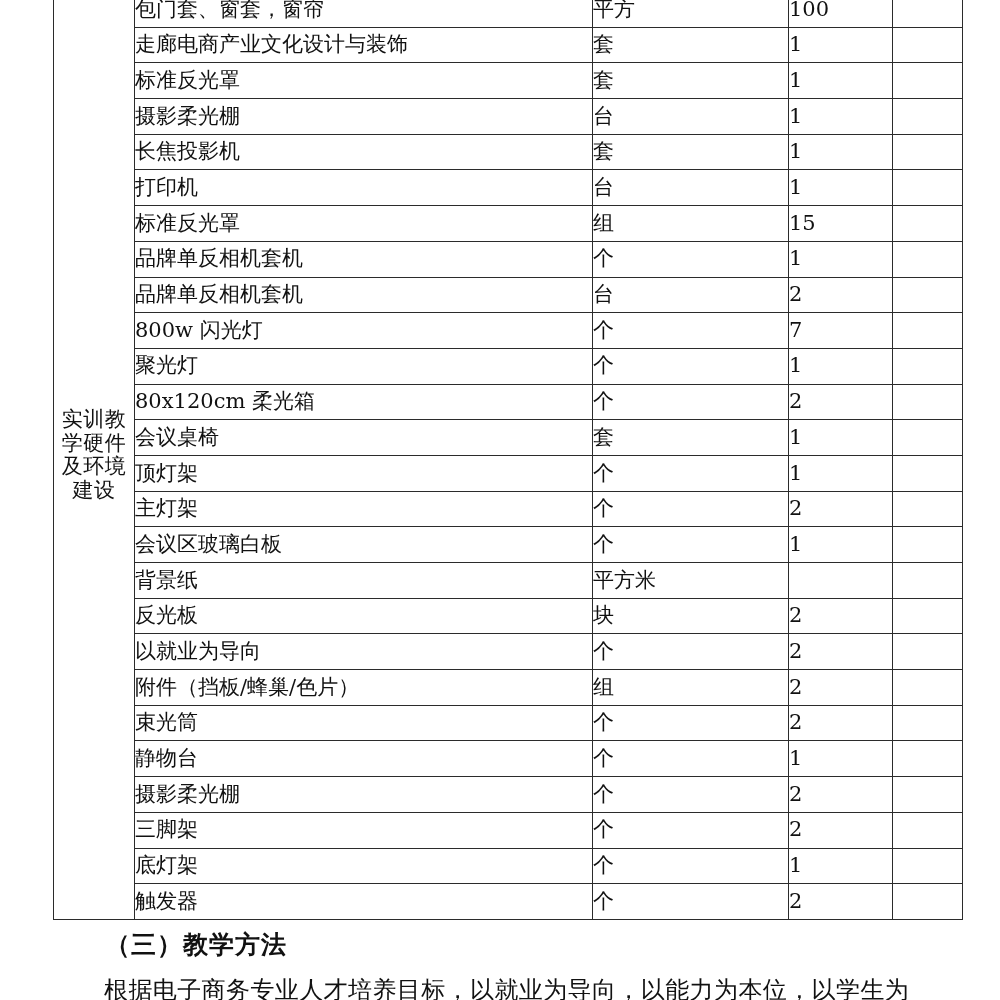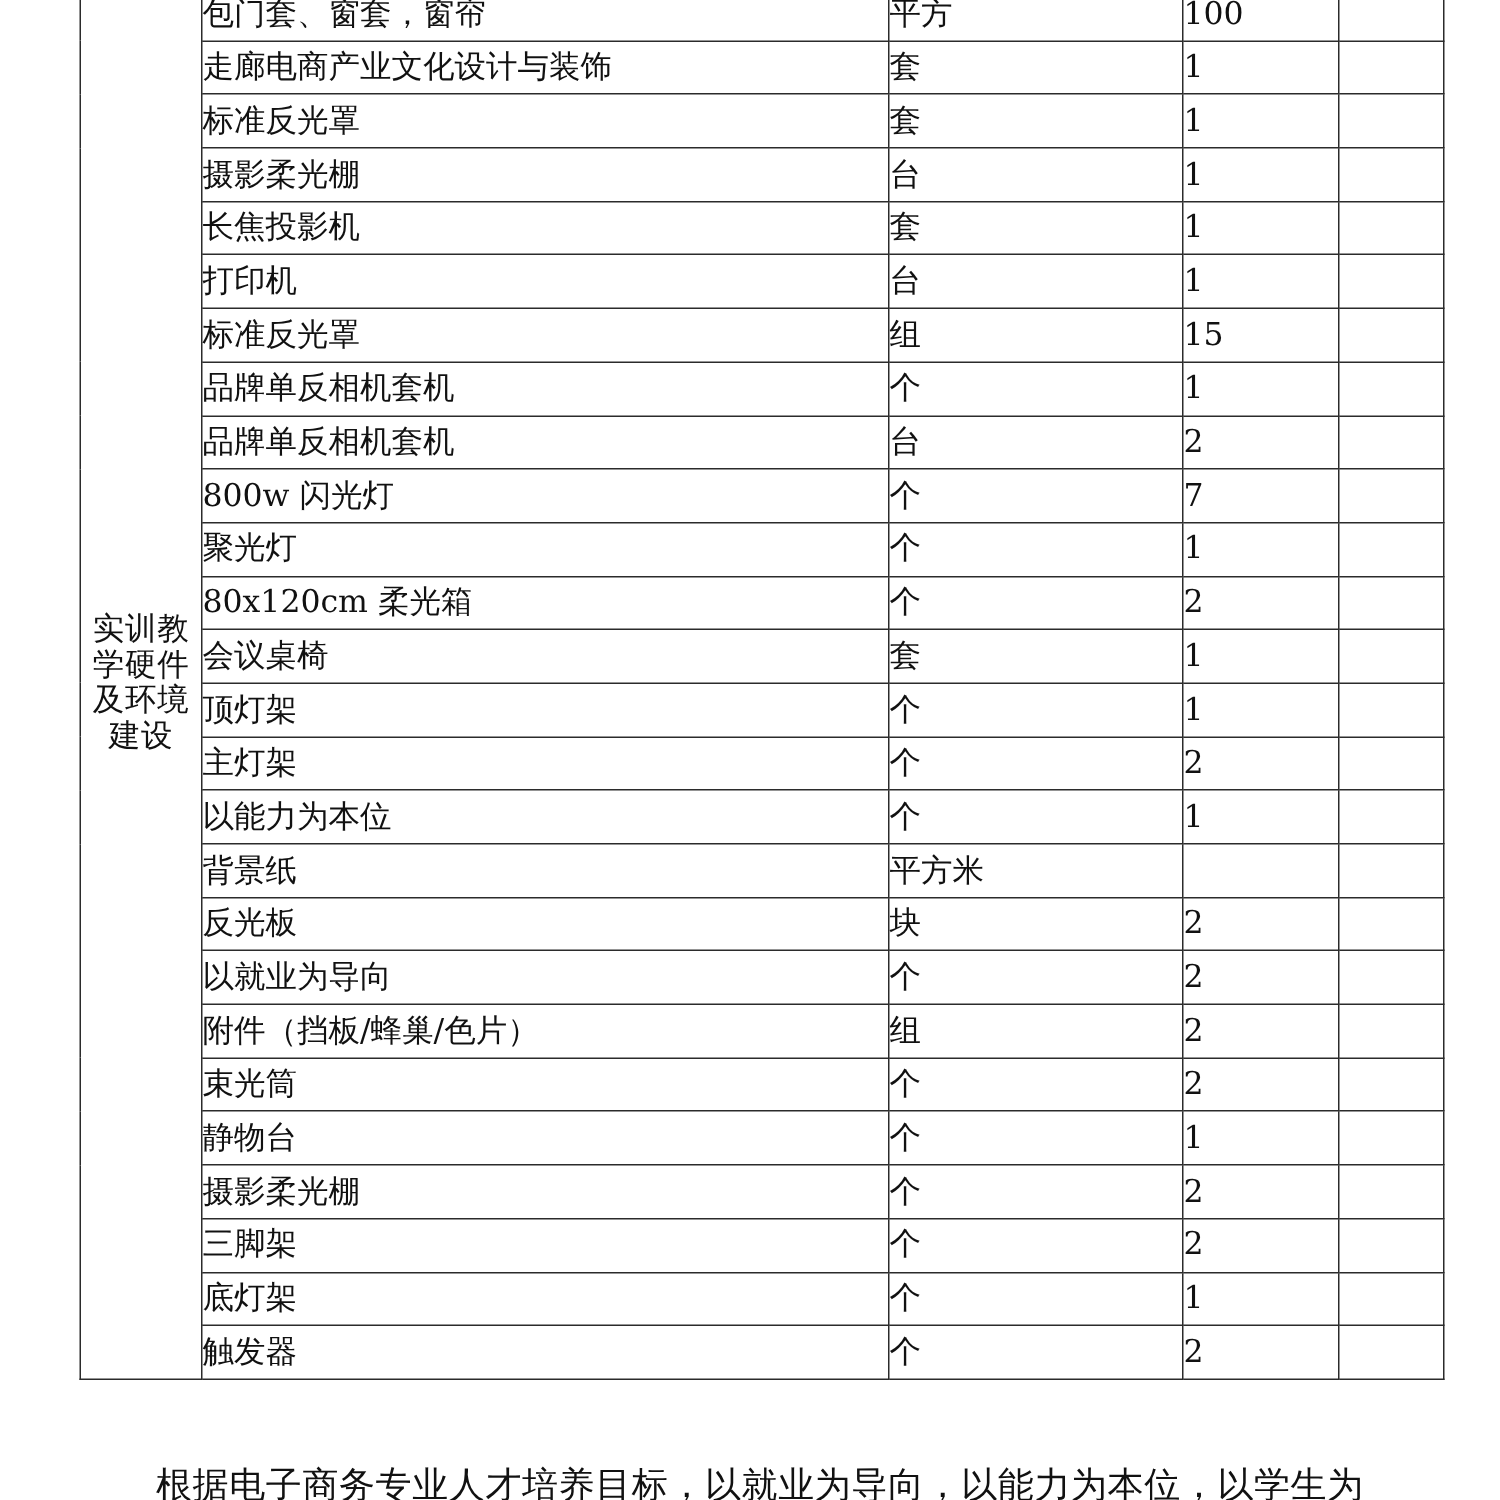--- a/index.html
+++ b/index.html
@@ -214,21 +214,21 @@
             <td class="qty-cell">1</td>
             <td class="tail-cell"></td>
           </tr>
           <tr>
             <td class="item-cell">主灯架</td>
             <td class="unit-cell">个</td>
             <td class="qty-cell">2</td>
             <td class="tail-cell"></td>
           </tr>
           <tr>
-            <td class="item-cell">以能力为本位</td>
+            <td class="item-cell">会议区玻璃白板</td>
             <td class="unit-cell">个</td>
             <td class="qty-cell">1</td>
             <td class="tail-cell"></td>
           </tr>
           <tr>
             <td class="item-cell">背景纸</td>
             <td class="unit-cell">平方米</td>
             <td class="qty-cell"></td>
             <td class="tail-cell"></td>
           </tr>
@@ -283,16 +283,17 @@
           <tr>
             <td class="item-cell">触发器</td>
             <td class="unit-cell">个</td>
             <td class="qty-cell">2</td>
             <td class="tail-cell"></td>
           </tr>
         </tbody>
     </table>
   </div>
 
+  <div class="section-heading">（三）教学方法</div>
 
   <div class="body-paragraph">根据电子商务专业人才培养目标，以就业为导向，以能力为本位，以学生为</div>
 
 </div>
 
 </body></html>

